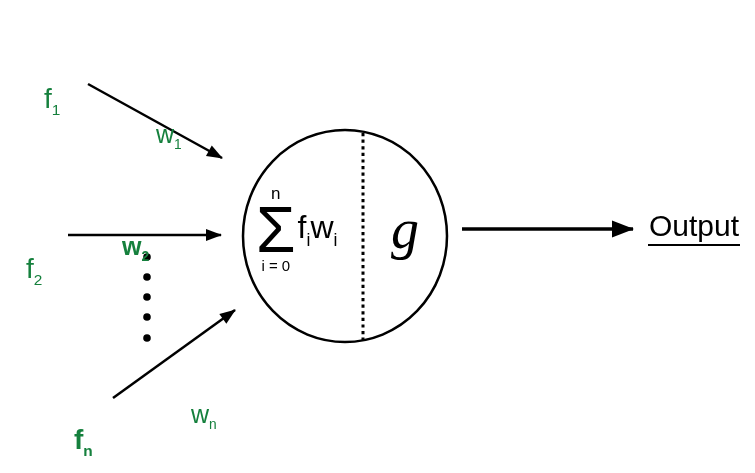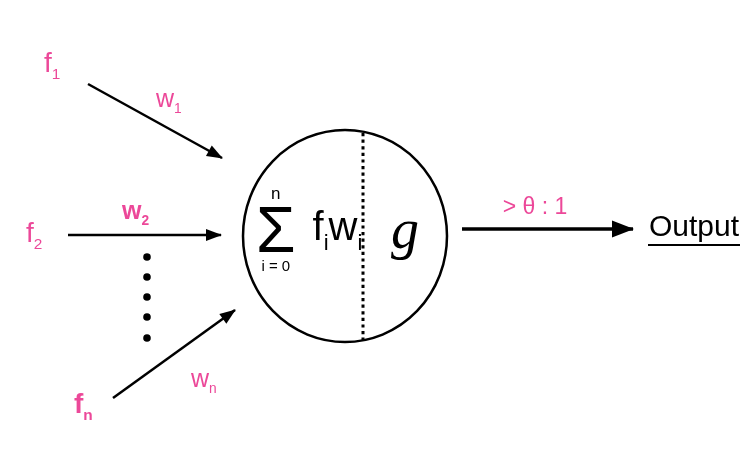--- a/index.html
+++ b/index.html
@@ -18,21 +18,22 @@
   }
   .layer {
     position: absolute;
     left: 0;
     top: 0;
   }
   .txt {
     position: absolute;
     line-height: 1;
     white-space: nowrap;
-    color: #ec4899;
+    color: #15803d;
+    margin-top: 36px;
   }
   .input-label { font-size: 28px; }
   .weight-label { font-size: 25px; }
   .sub {
     font-size: 0.55em;
     vertical-align: -0.45em;
     letter-spacing: 0;
   }
   
   .sum-block {
@@ -44,23 +45,23 @@
   }
   .sigma-col {
     display: flex;
     flex-direction: column;
     align-items: center;
   }
   .sigma-upper { font-size: 17px; line-height: 1; }
   .sigma-glyph { font-size: 64px; line-height: 0.88; font-weight: 500; }
   .sigma-lower { font-size: 15px; line-height: 1; }
   .sum-terms {
-    font-size: 40px;
+    font-size: 32px;
     line-height: 1;
-    margin-left: 17px;
+    margin-left: 2px;
     margin-top: 2px;
   }
   .activation {
     position: absolute;
     left: 391px;
     top: 201px;
     font-family: "Liberation Serif", serif;
     font-style: italic;
     font-size: 56px;
     line-height: 1;
@@ -134,17 +135,16 @@
     <div class="sigma-col">
       <span class="sigma-upper">n</span>
       <span class="sigma-glyph">Σ</span>
       <span class="sigma-lower">i = 0</span>
     </div>
     <div class="sum-terms"><span>f</span><span class="sub">i</span><span>w</span><span class="sub">i</span></div>
   </div>
 
   <div class="activation">g</div>
 
-  <div class="txt cond cond-above">&gt; θ : 1</div>
 
   <div class="output-label">Output</div>
 
 </div>
 
 </body></html>

